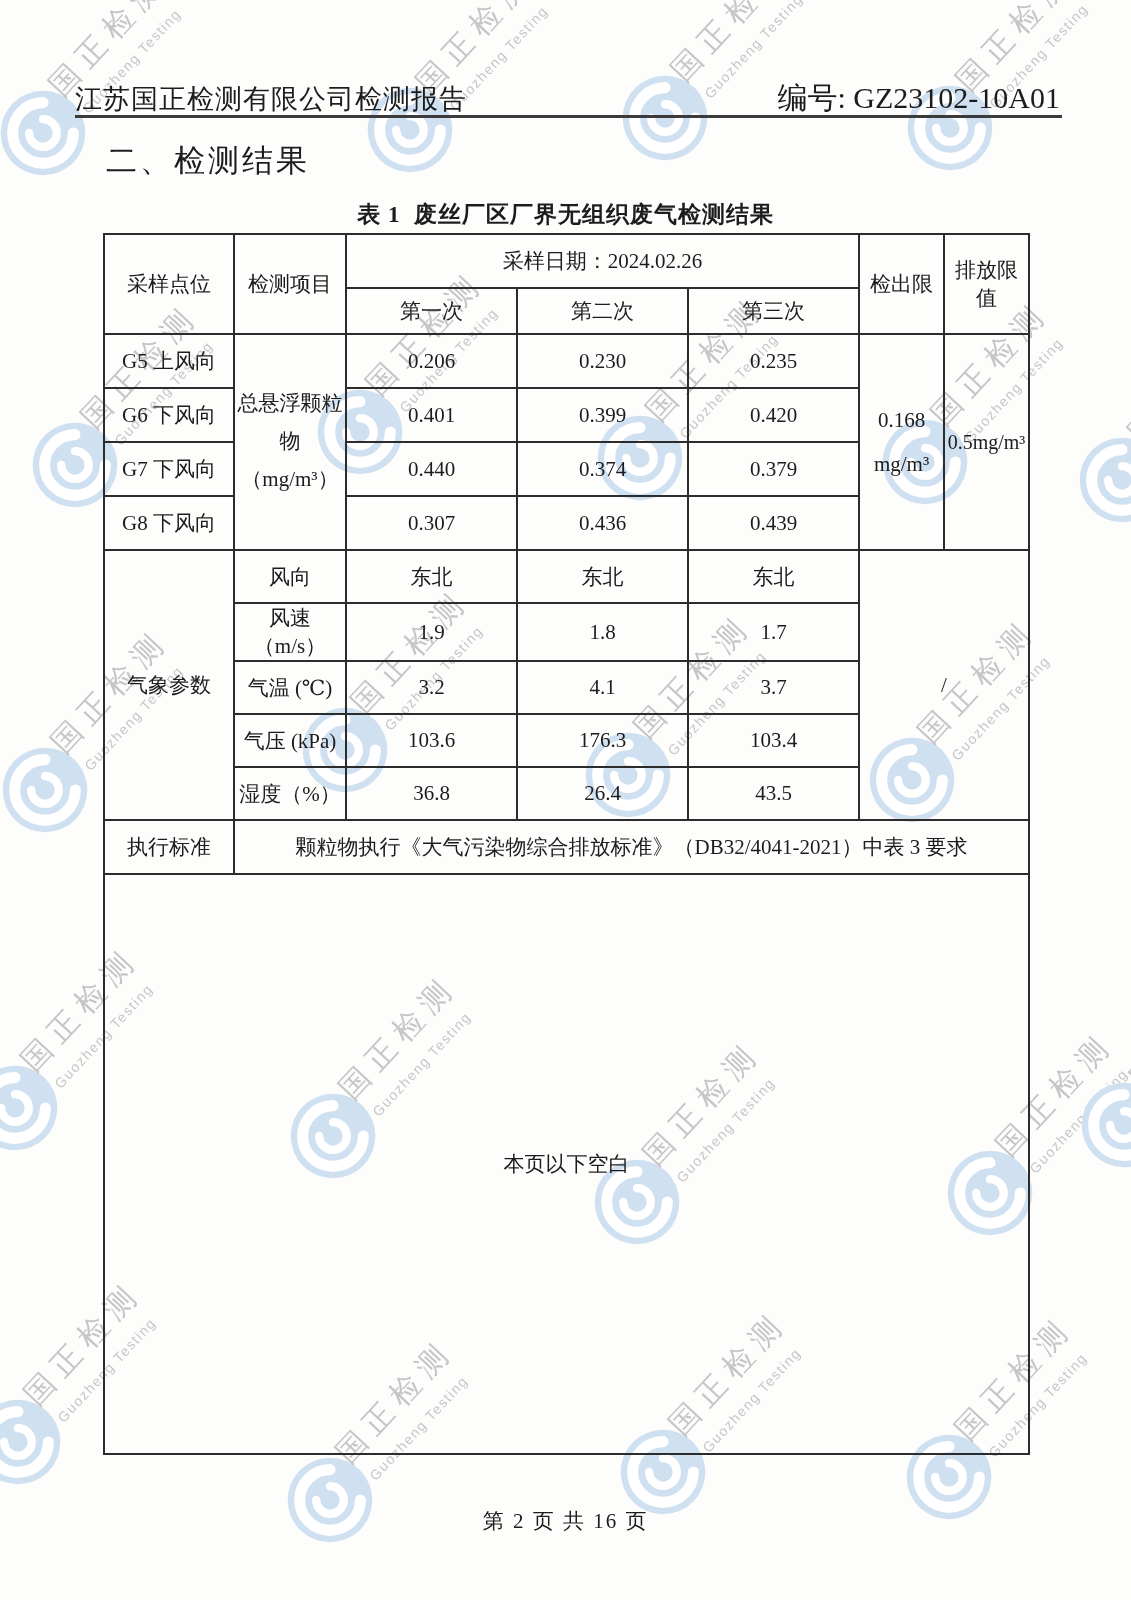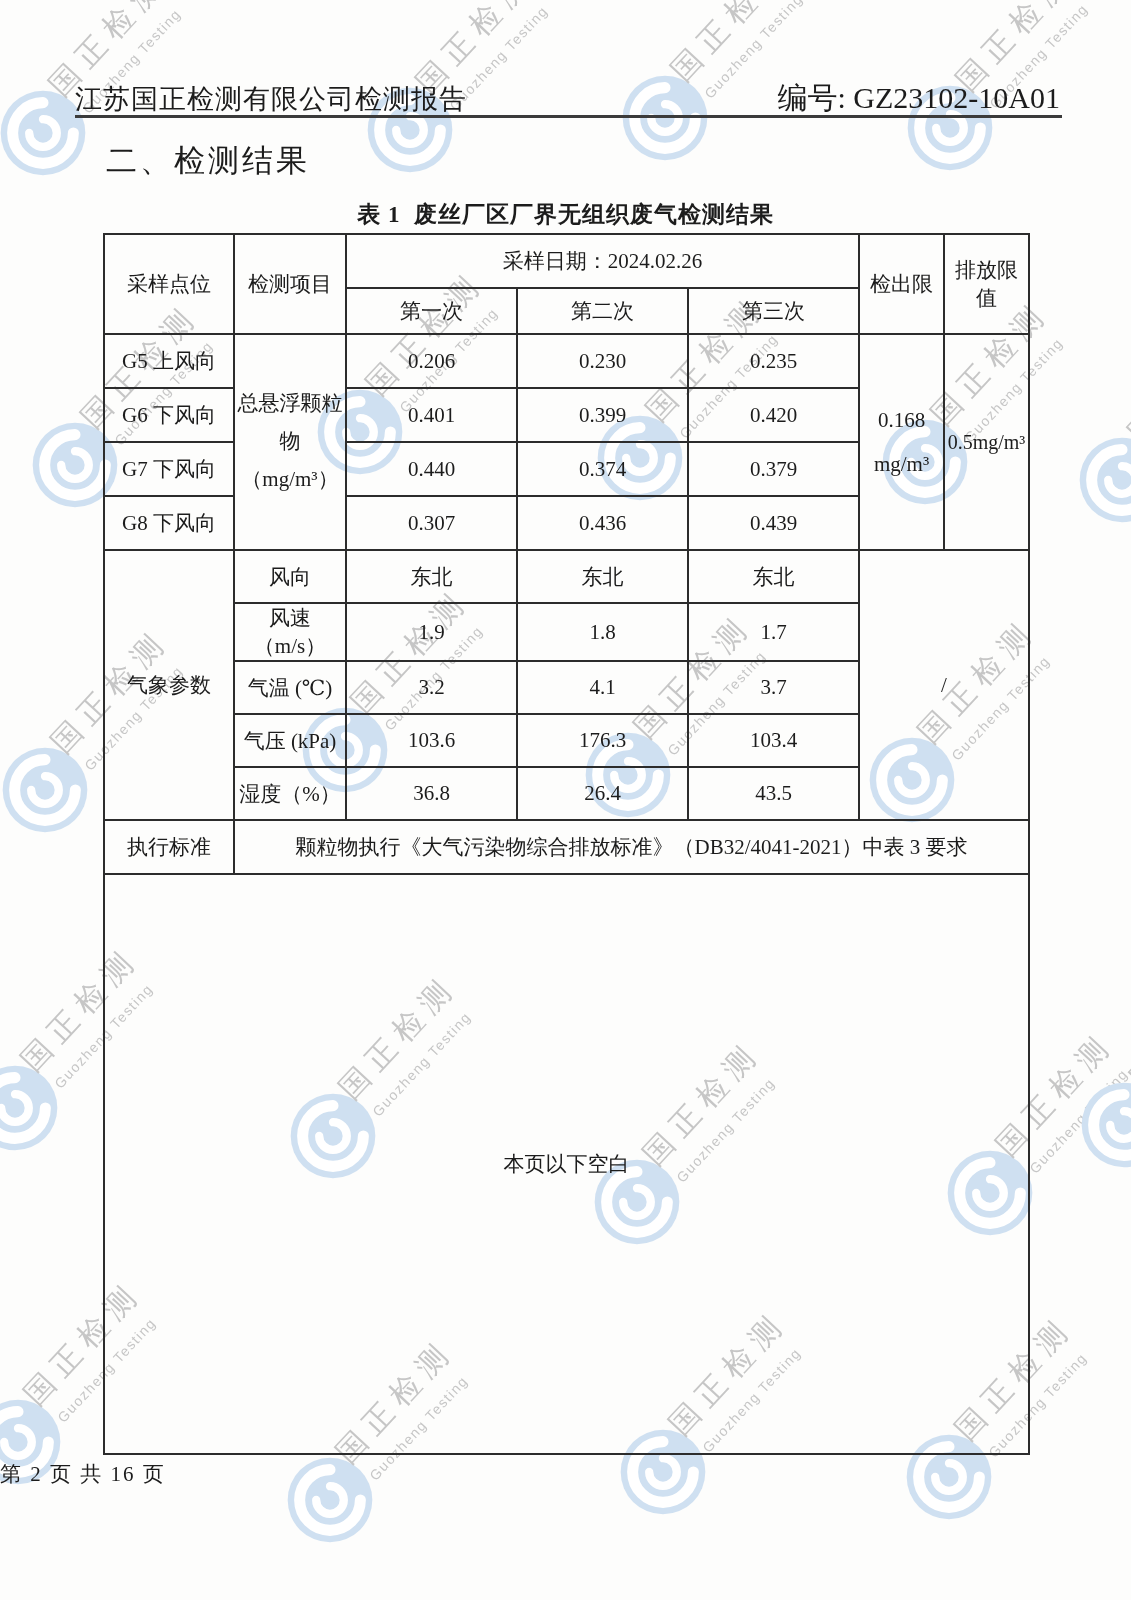--- a/index.html
+++ b/index.html
@@ -59,22 +59,22 @@
   tr.tsp{height:54px;margin-top:44px;}
   tr.met{height:53px;}
   tr.std{height:54px;}
   tr.blankrow{height:580px;}
   td.item-cell{text-align:left;padding-left:8px;line-height:1.8;}
   td.dl-cell{line-height:2.1;}
   td.el-cell{font-size:20px;}
   td.std-content{text-align:left;padding-left:10px;white-space:pre;margin-top:26px;}
   td.blank-cell{text-align:left;vertical-align:top;padding:5px 3px;}
   .footer{
-    position:absolute;left:0;top:1460px;width:1131px;
-    font-size:21px;letter-spacing:2px;white-space:pre;
+    position:absolute;left:0;top:1507px;width:1131px;
+    text-align:center;font-size:21px;letter-spacing:2px;white-space:pre;
   }
 </style>
 </head>
 <body>
 
 <div class="page">
 
   <div class="wm-layer">
       <div class="wm" style="left: -3px; top: -53px;">
         <svg class="wm-logo" viewBox="0 0 100 100">

